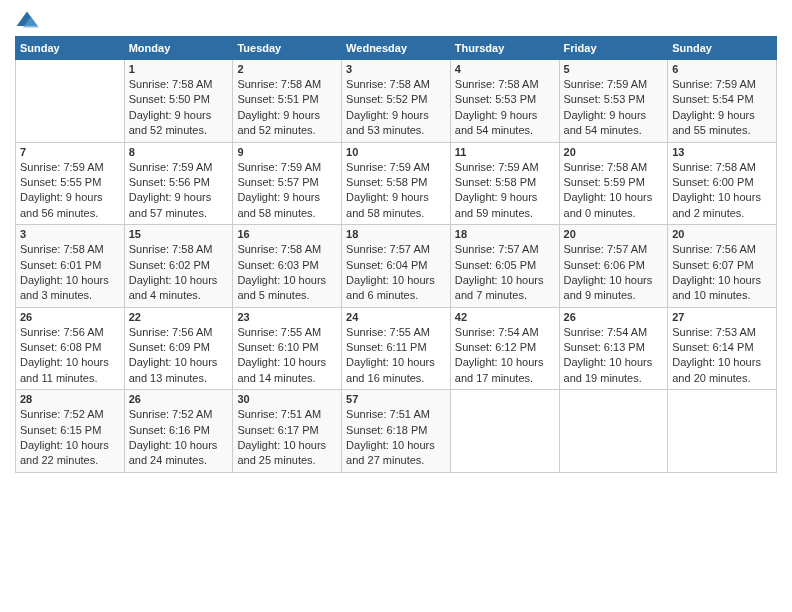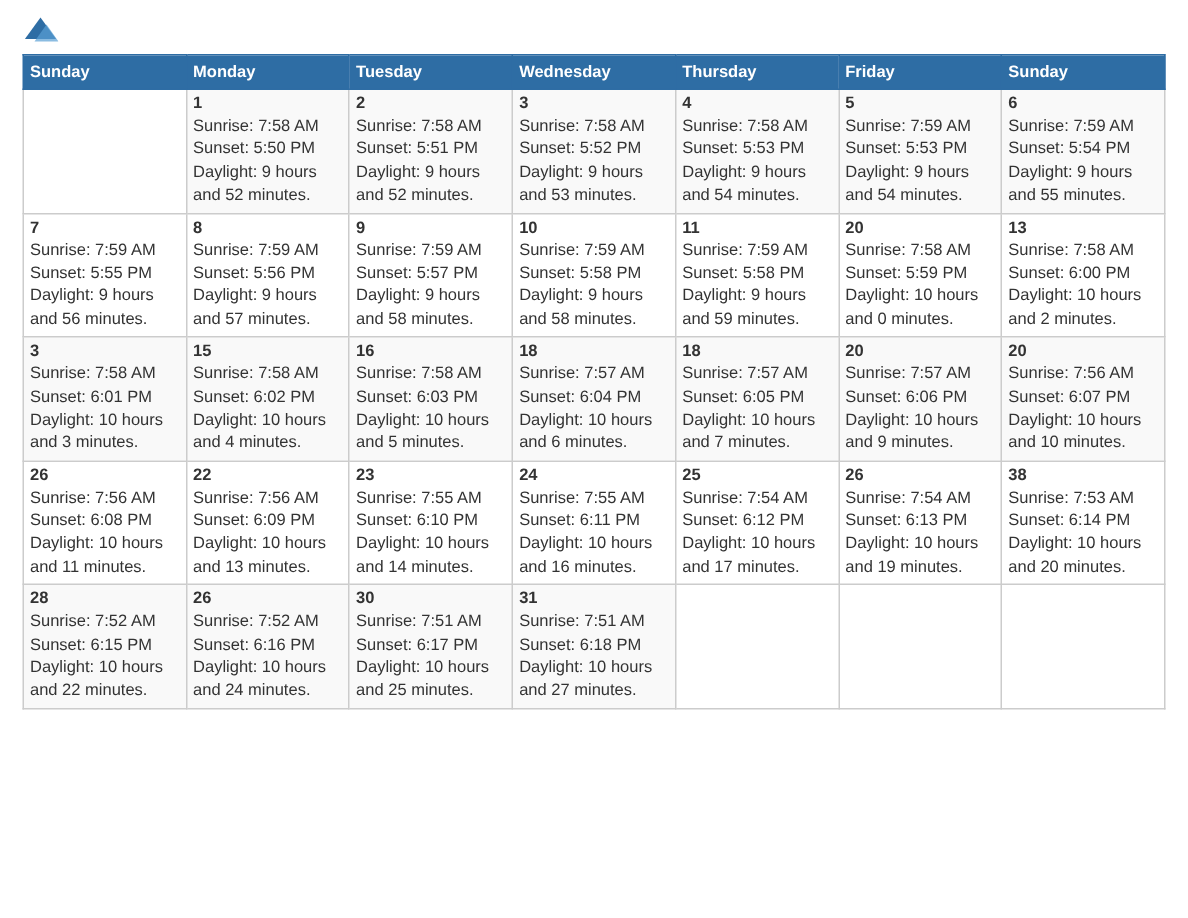--- a/index.html
+++ b/index.html
@@ -217,47 +217,47 @@
           </td>
           <td>
             <span class="day-number">23</span>
             <div class="day-info">Sunrise: 7:55 AM<br>Sunset: 6:10 PM<br>Daylight: 10 hours<br>and 14 minutes.</div>
           </td>
           <td>
             <span class="day-number">24</span>
             <div class="day-info">Sunrise: 7:55 AM<br>Sunset: 6:11 PM<br>Daylight: 10 hours<br>and 16 minutes.</div>
           </td>
           <td>
-            <span class="day-number">25</span>
+            <span class="day-number">42</span>
             <div class="day-info">Sunrise: 7:54 AM<br>Sunset: 6:12 PM<br>Daylight: 10 hours<br>and 17 minutes.</div>
           </td>
           <td>
             <span class="day-number">26</span>
             <div class="day-info">Sunrise: 7:54 AM<br>Sunset: 6:13 PM<br>Daylight: 10 hours<br>and 19 minutes.</div>
           </td>
           <td>
-            <span class="day-number">38</span>
+            <span class="day-number">27</span>
             <div class="day-info">Sunrise: 7:53 AM<br>Sunset: 6:14 PM<br>Daylight: 10 hours<br>and 20 minutes.</div>
           </td>
         </tr>
         <tr>
           <td>
             <span class="day-number">28</span>
             <div class="day-info">Sunrise: 7:52 AM<br>Sunset: 6:15 PM<br>Daylight: 10 hours<br>and 22 minutes.</div>
           </td>
           <td>
             <span class="day-number">26</span>
             <div class="day-info">Sunrise: 7:52 AM<br>Sunset: 6:16 PM<br>Daylight: 10 hours<br>and 24 minutes.</div>
           </td>
           <td>
             <span class="day-number">30</span>
             <div class="day-info">Sunrise: 7:51 AM<br>Sunset: 6:17 PM<br>Daylight: 10 hours<br>and 25 minutes.</div>
           </td>
           <td>
-            <span class="day-number">31</span>
+            <span class="day-number">57</span>
             <div class="day-info">Sunrise: 7:51 AM<br>Sunset: 6:18 PM<br>Daylight: 10 hours<br>and 27 minutes.</div>
           </td>
           <td class="empty-cell"></td>
           <td class="empty-cell"></td>
           <td class="empty-cell"></td>
         </tr>
       </tbody>
   </table>
 </div>
 

